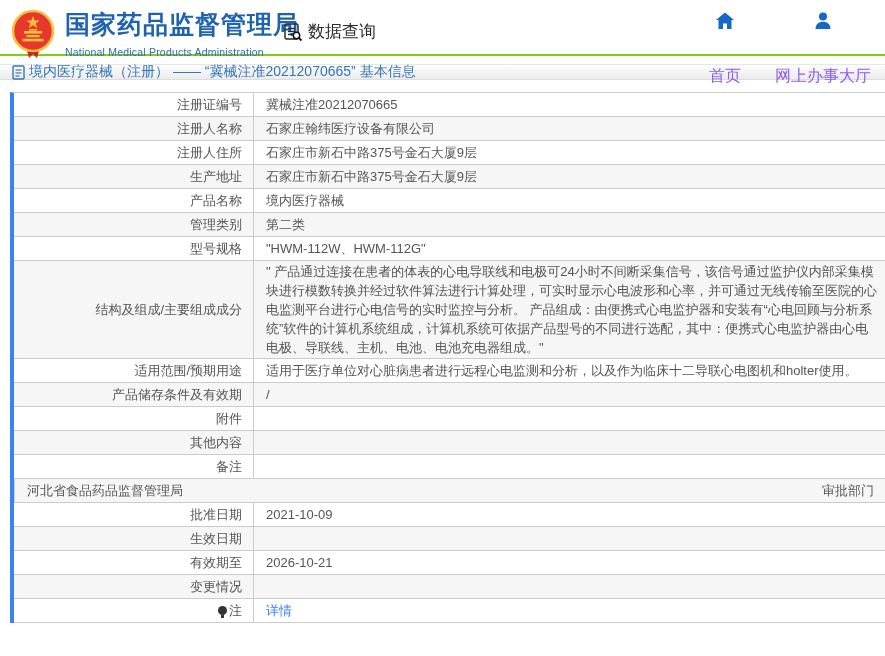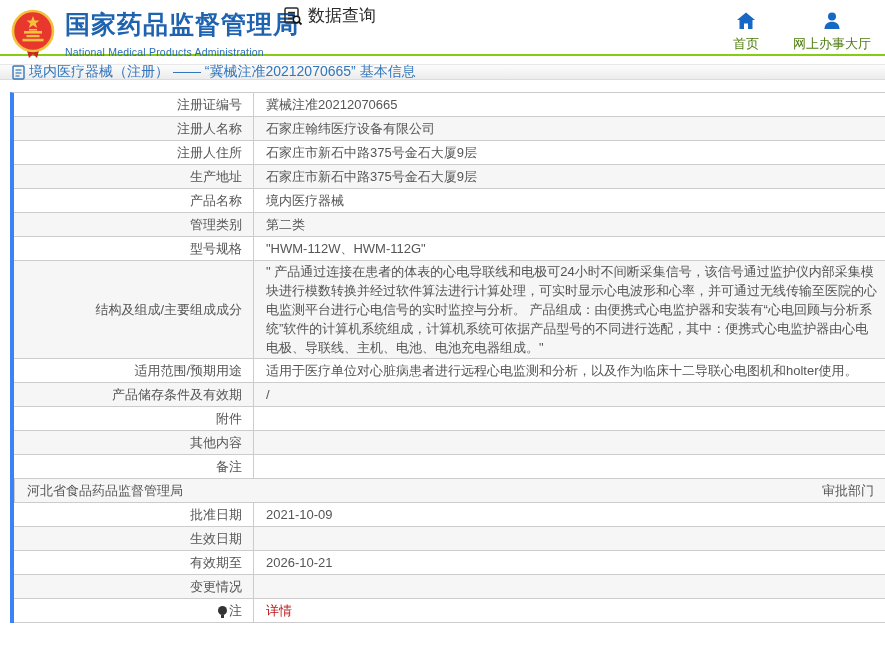--- a/index.html
+++ b/index.html
@@ -35,42 +35,43 @@
     line-height: 28px;
   }
   .logo-en {
     font-size: 10.5px;
     color: #2a6db8;
     margin-top: 8px;
     letter-spacing: 0.2px;
   }
   .section-title {
     position: absolute;
-    left: 283px; top: 4px;
+    left: 283px; top: 20px;
     display: flex;
     align-items: center;
     gap: 5px;
     font-size: 17px;
     color: #2b2b2b;
     cursor: pointer;
   }
   .top-nav {
     position: absolute;
     right: 14px; top: 11px;
     display: flex;
     gap: 34px;
   }
   .top-nav a {
     display: flex;
     flex-direction: column;
     align-items: center;
     text-decoration: none;
-    color: #4d7c0f;
-    font-size: 13px;
+    color: #8b5cf6;
+    font-size: 16px;
     line-height: 16px;
+    gap: 32px;
   }
   .top-nav .nav-ic { height: 20px; margin-bottom: 5px; }
 
   
   .breadcrumb-bar {
     margin-top: 8px;
     height: 16px;
     background: linear-gradient(#fcfcfc, #ececec);
     border-top: 1px solid #e8e8e8;
     border-bottom: 1px solid #dcdcdc;
@@ -110,21 +111,21 @@
     padding: 1px 11px 1px 0;
   }
   .info-table .value {
     flex: 1;
     border-left: 1px solid #ccc;
     display: flex;
     align-items: center;
     padding: 1px 8px 1px 12px;
   }
   .info-table .value a {
-    color: #b91c1c;
+    color: #3b82f6;
     text-decoration: none;
   }
   .bulb {
     display: inline-block;
     width: 9px; height: 9px;
     background: #333;
     border-radius: 50%;
     position: relative;
     margin-right: 2px;
   }

